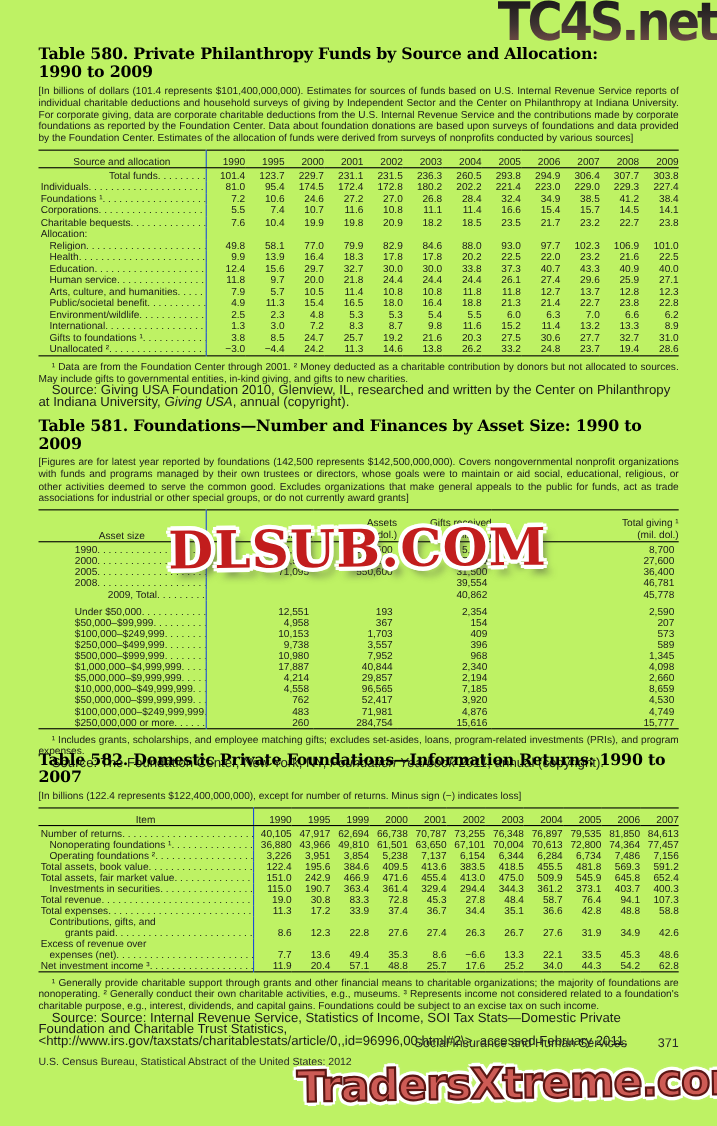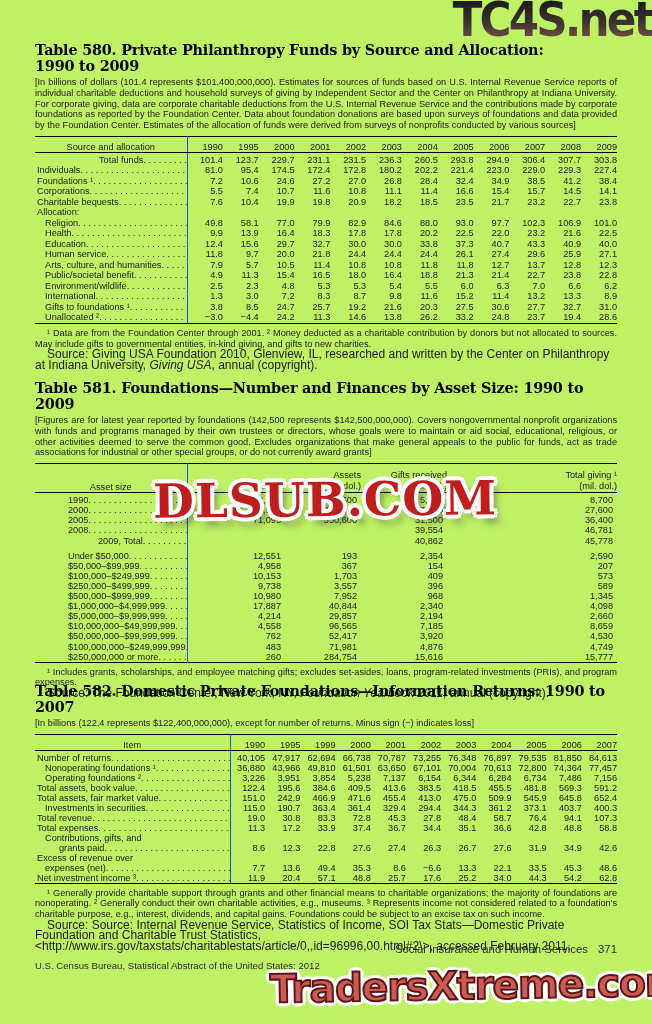--- a/index.html
+++ b/index.html
@@ -45,21 +45,21 @@
   #t582 tbody td{line-height:10px;}
   #t582 .stub{padding-left:2px;}
   #t582 .ind1{padding-left:10px;}
   .sub1{padding-left:8px;}
   .sub2{padding-left:14px;}
 
   .footnote{font-size:9.2px;line-height:10.6px;margin:4px 0 0 0;text-align:justify;text-indent:12px;}
   .source{font-size:12px;line-height:10.6px;margin:0;text-align:left;text-indent:12px;}
 
   .footer-section{position:absolute;right:35px;top:943px;font-size:11.4px;color:#2a2a2a;}
-  .footer-section .pg{margin-left:10px;}
+  .footer-section .pg{margin-left:28px;}
   .footer-credit{position:absolute;left:35px;top:960px;font-size:9.6px;color:#2a2a2a;}
 
   
   .wm-top{position:absolute;top:-9px;right:0px;font-family:"DejaVu Sans","Liberation Sans",sans-serif;
           font-weight:bold;font-size:46px;letter-spacing:-3px;transform:scale(.95,1.05);
           transform-origin:top right;color:var(--wm-top-dark,#2a2020);z-index:5;}
   @supports ((-webkit-background-clip:text)){
     .wm-top{background:linear-gradient(180deg,var(--wm-top-dark,#161616) 10%,#3c3231 55%,var(--wm-top-fade,#8a5a50) 100%);
             -webkit-background-clip:text;background-clip:text;color:transparent;}
   }

